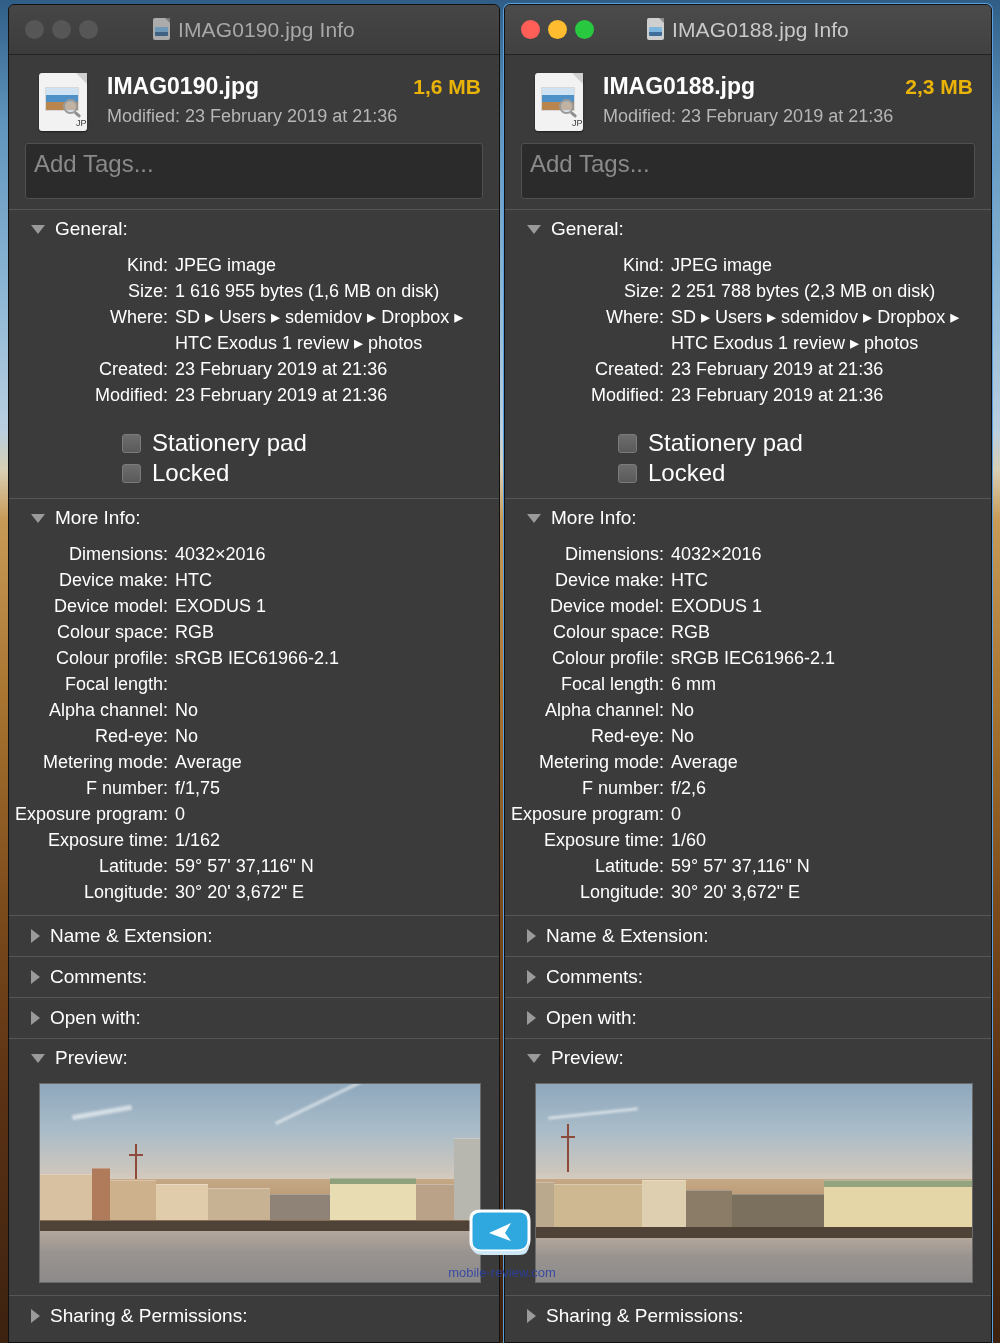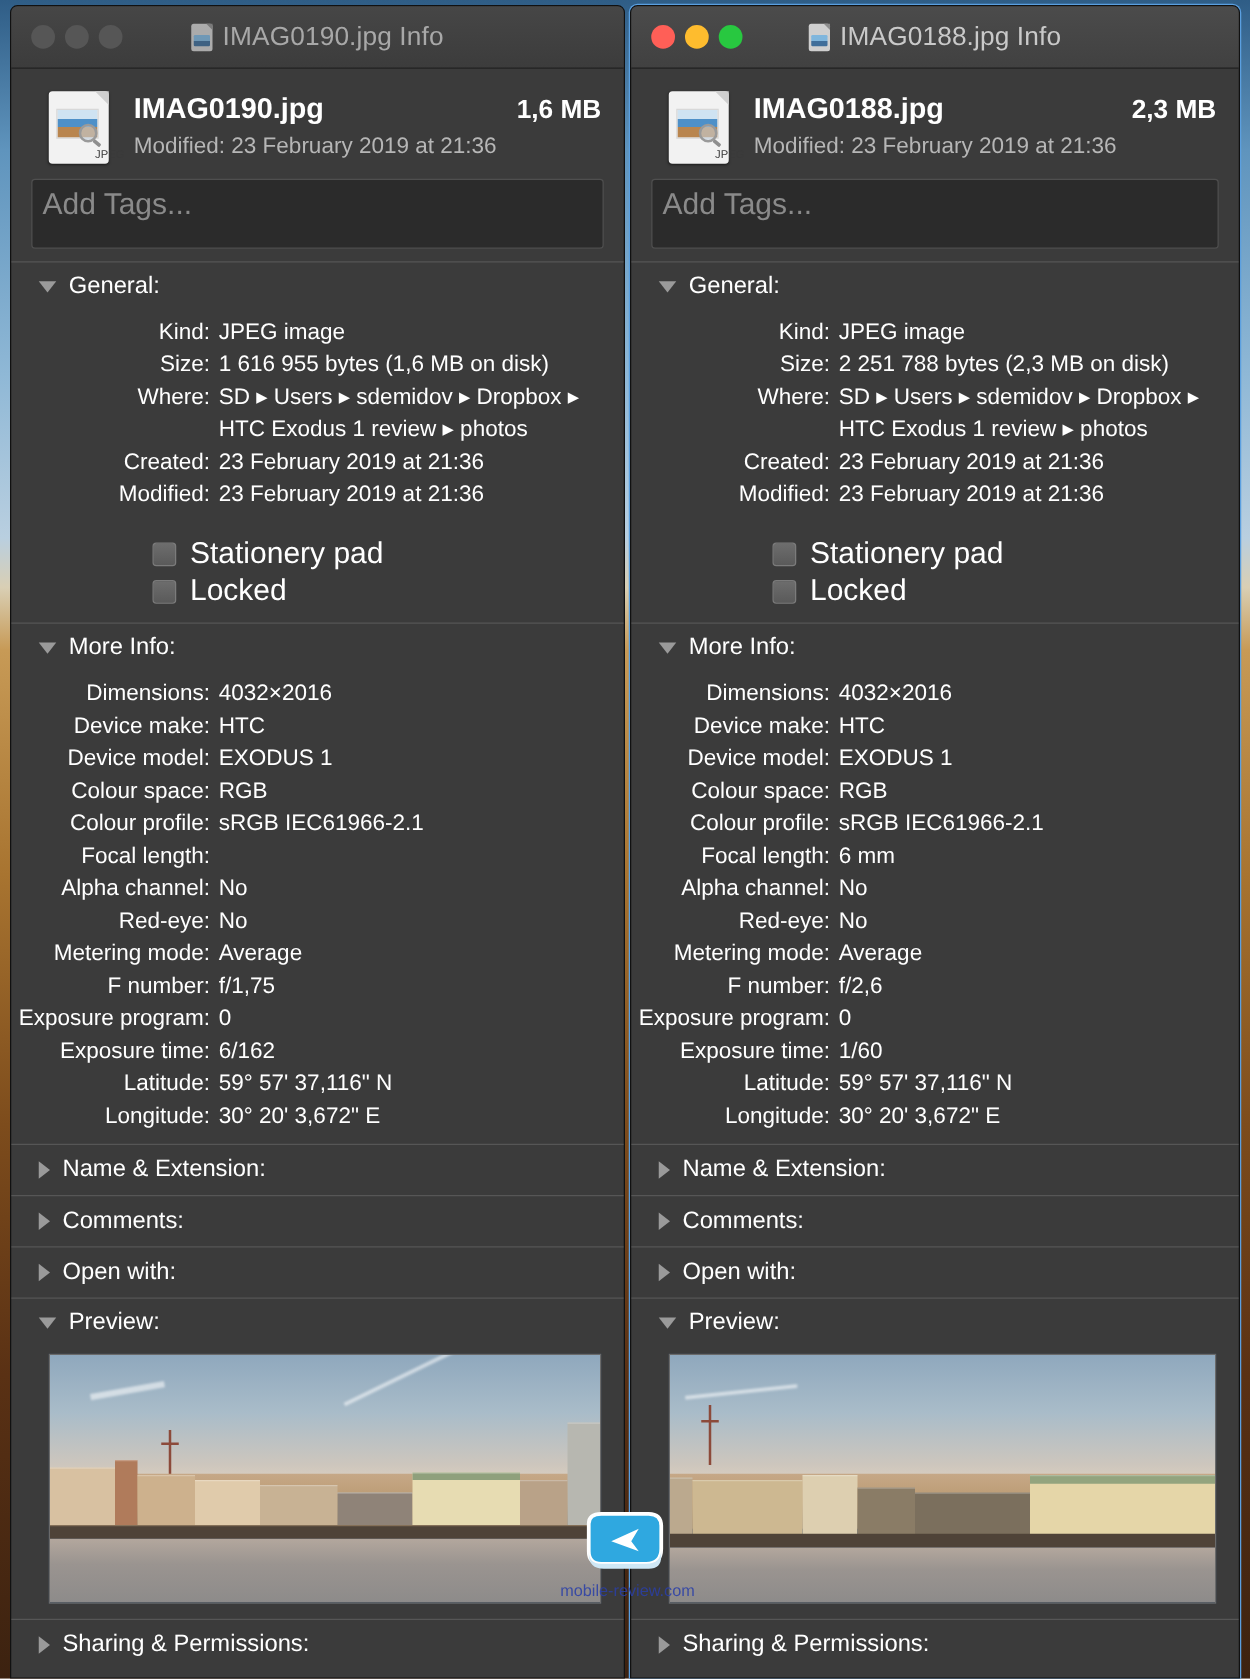--- a/index.html
+++ b/index.html
@@ -53,21 +53,20 @@
   .lights { display: flex; gap: 8px; margin-left: 16px; }
   .light { width: 19px; height: 19px; border-radius: 50%; background: #565656; }
   .window.active .light.close    { background: #ff5f57; }
   .window.active .light.minimize { background: #febc2e; }
   .window.active .light.zoom     { background: #28c840; }
 
   .title-center {
     position: absolute;
     left: 0; right: 0;
     display: flex;
-    align-items: center;
     justify-content: center;
     gap: 8px;
     pointer-events: none;
   }
   .title-text {
     font-size: 21px;
     color: #a8a8a8;
     letter-spacing: 0.1px;
   }
   .window.active .title-text { color: #c9c9c9; }
@@ -158,21 +157,21 @@
     justify-content: space-between;
   }
   .filename {
     font-size: 23px;
     font-weight: bold;
     color: #ffffff;
   }
   .filesize {
     font-size: 21px;
     font-weight: bold;
-    color: #ffffff;
+    color: #eab308;
     white-space: nowrap;
     padding-left: 12px;
   }
   .modline {
     margin-top: 6px;
     font-size: 18px;
     color: #b6b6b6;
   }
   .modline .mlabel { color: #b6b6b6; }
 
@@ -442,21 +441,21 @@
         <div class="row">
             <div class="lab">F number:</div>
             <div class="val">f/1,75</div>
           </div>
         <div class="row">
             <div class="lab">Exposure program:</div>
             <div class="val">0</div>
           </div>
         <div class="row">
             <div class="lab">Exposure time:</div>
-            <div class="val">6/162</div>
+            <div class="val">1/162</div>
           </div>
         <div class="row">
             <div class="lab">Latitude:</div>
             <div class="val">59° 57' 37,116" N</div>
           </div>
         <div class="row">
             <div class="lab">Longitude:</div>
             <div class="val">30° 20' 3,672" E</div>
           </div>
       </div>

